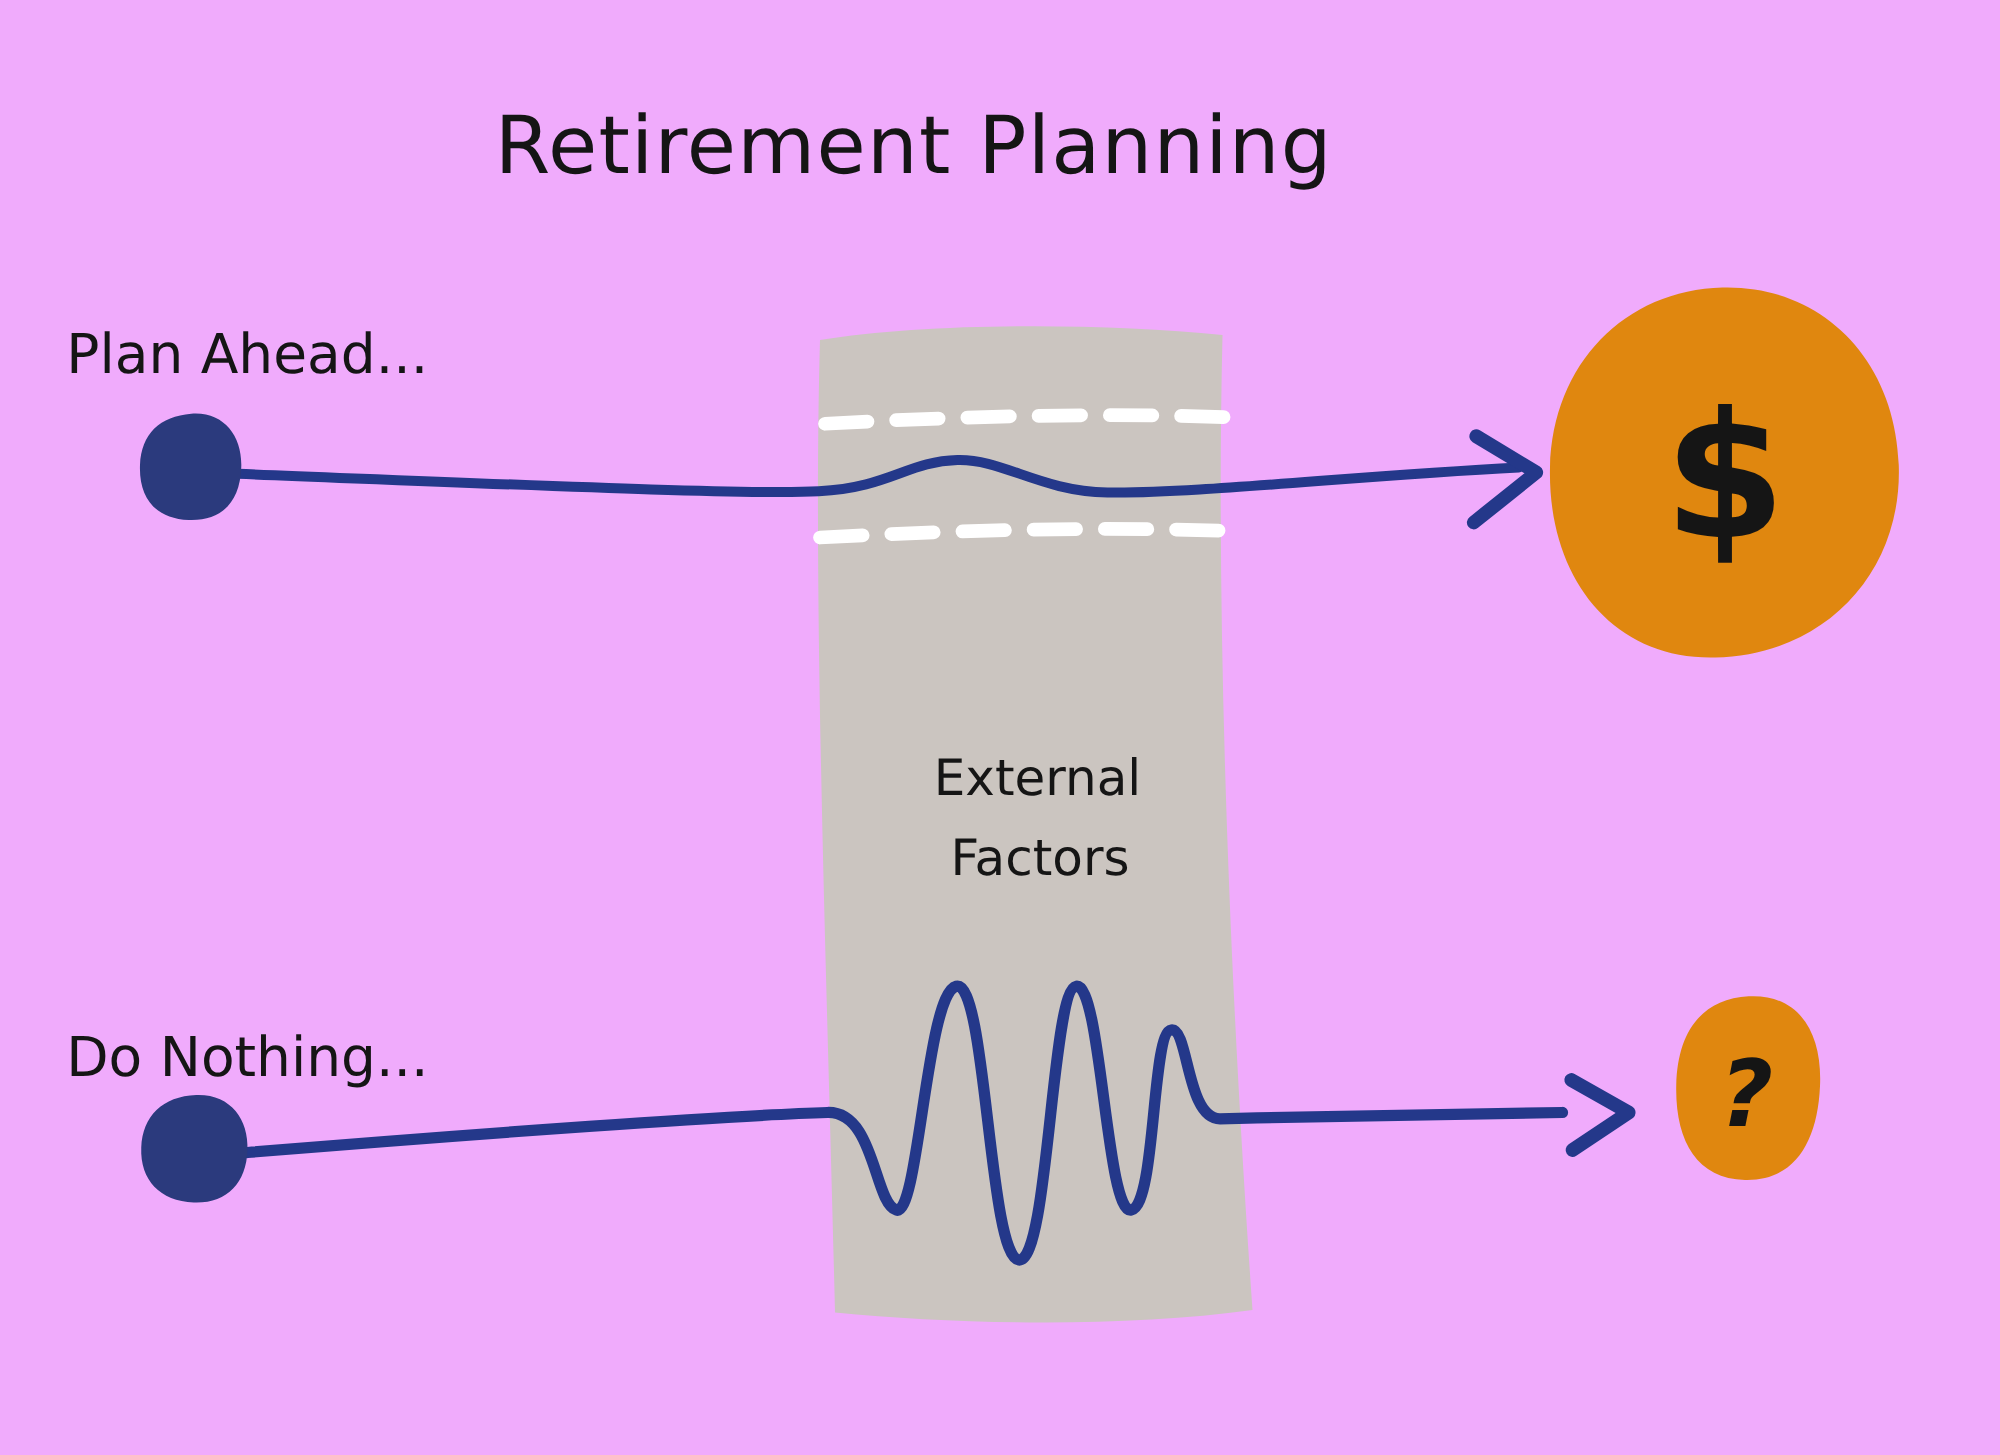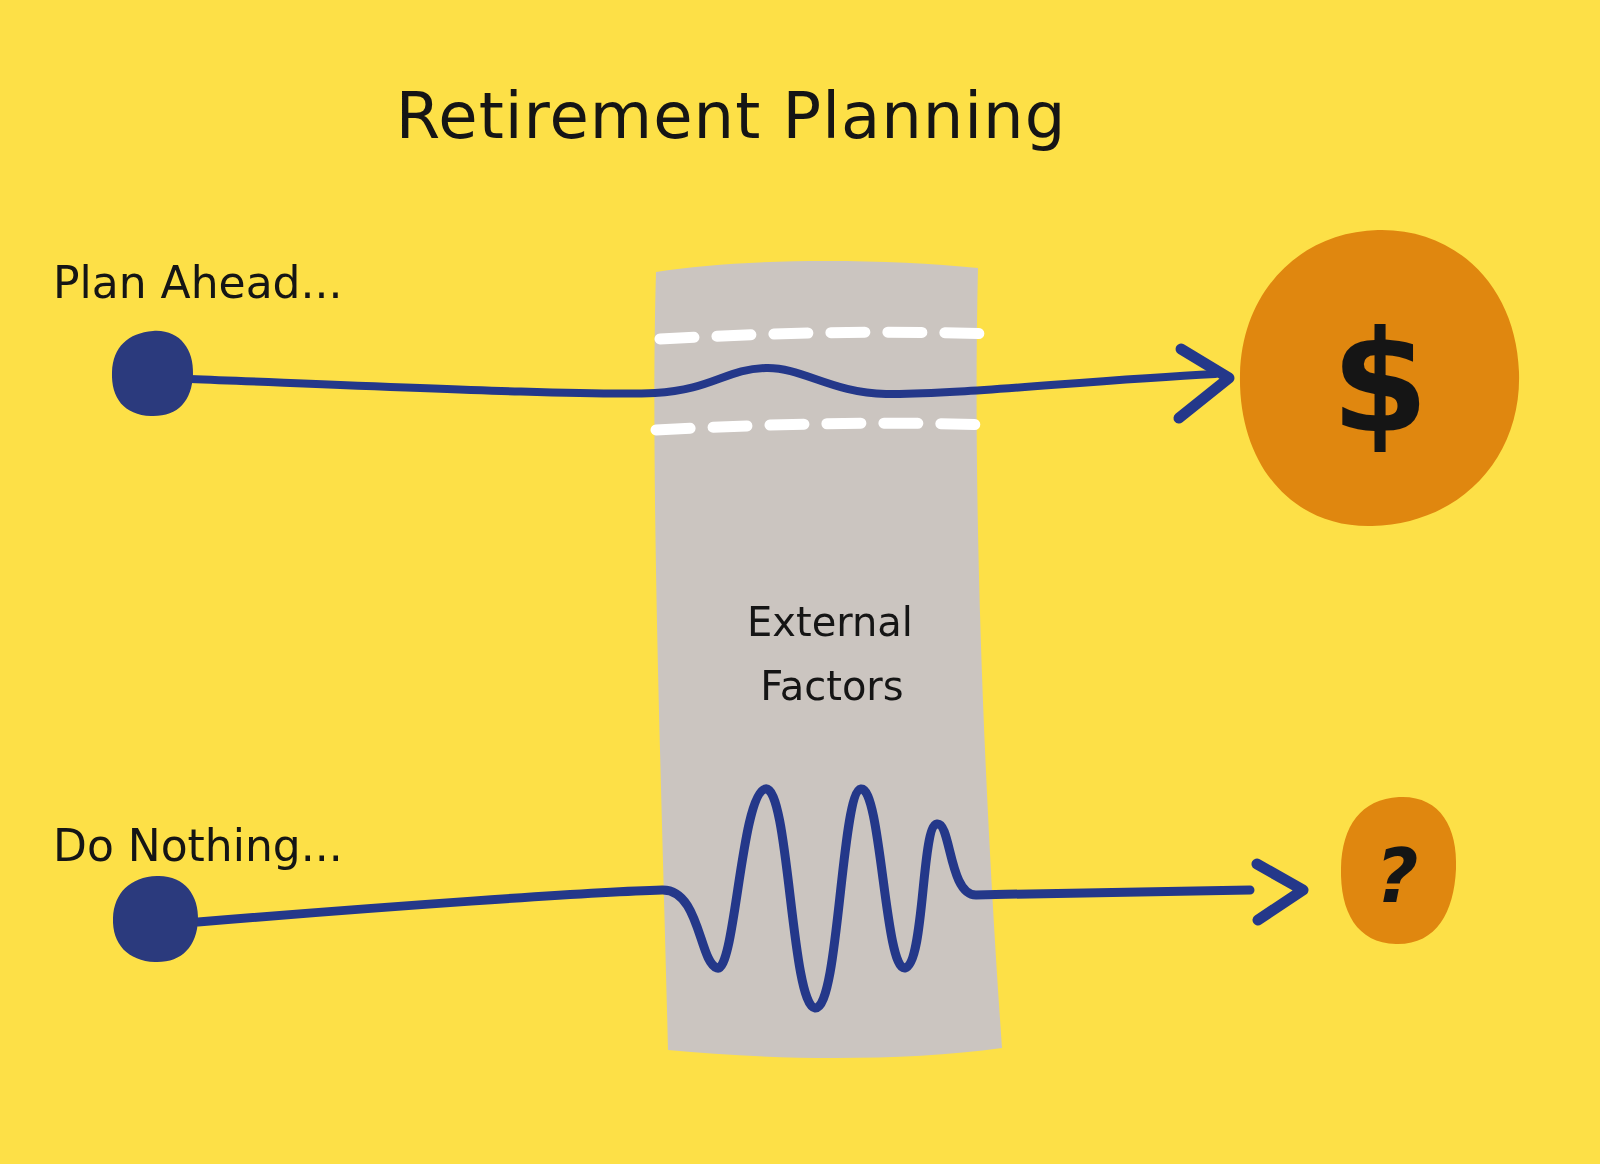--- a/index.html
+++ b/index.html
@@ -4,21 +4,21 @@
 <style>
   html, body {
     margin: 0;
     padding: 0;
     background: #ffffff;
   }
   .canvas {
     position: relative;
     width: 1600px;
     height: 1164px;
-    background: #fde047;
+    background: #f0abfc;
     font-family: "DejaVu Sans", sans-serif;
     overflow: hidden;
   }
   svg { display: block; }
   text {
     fill: #151515;
     font-family: "DejaVu Sans", sans-serif;
   }
   .title-text {
     font-size: 64px;

